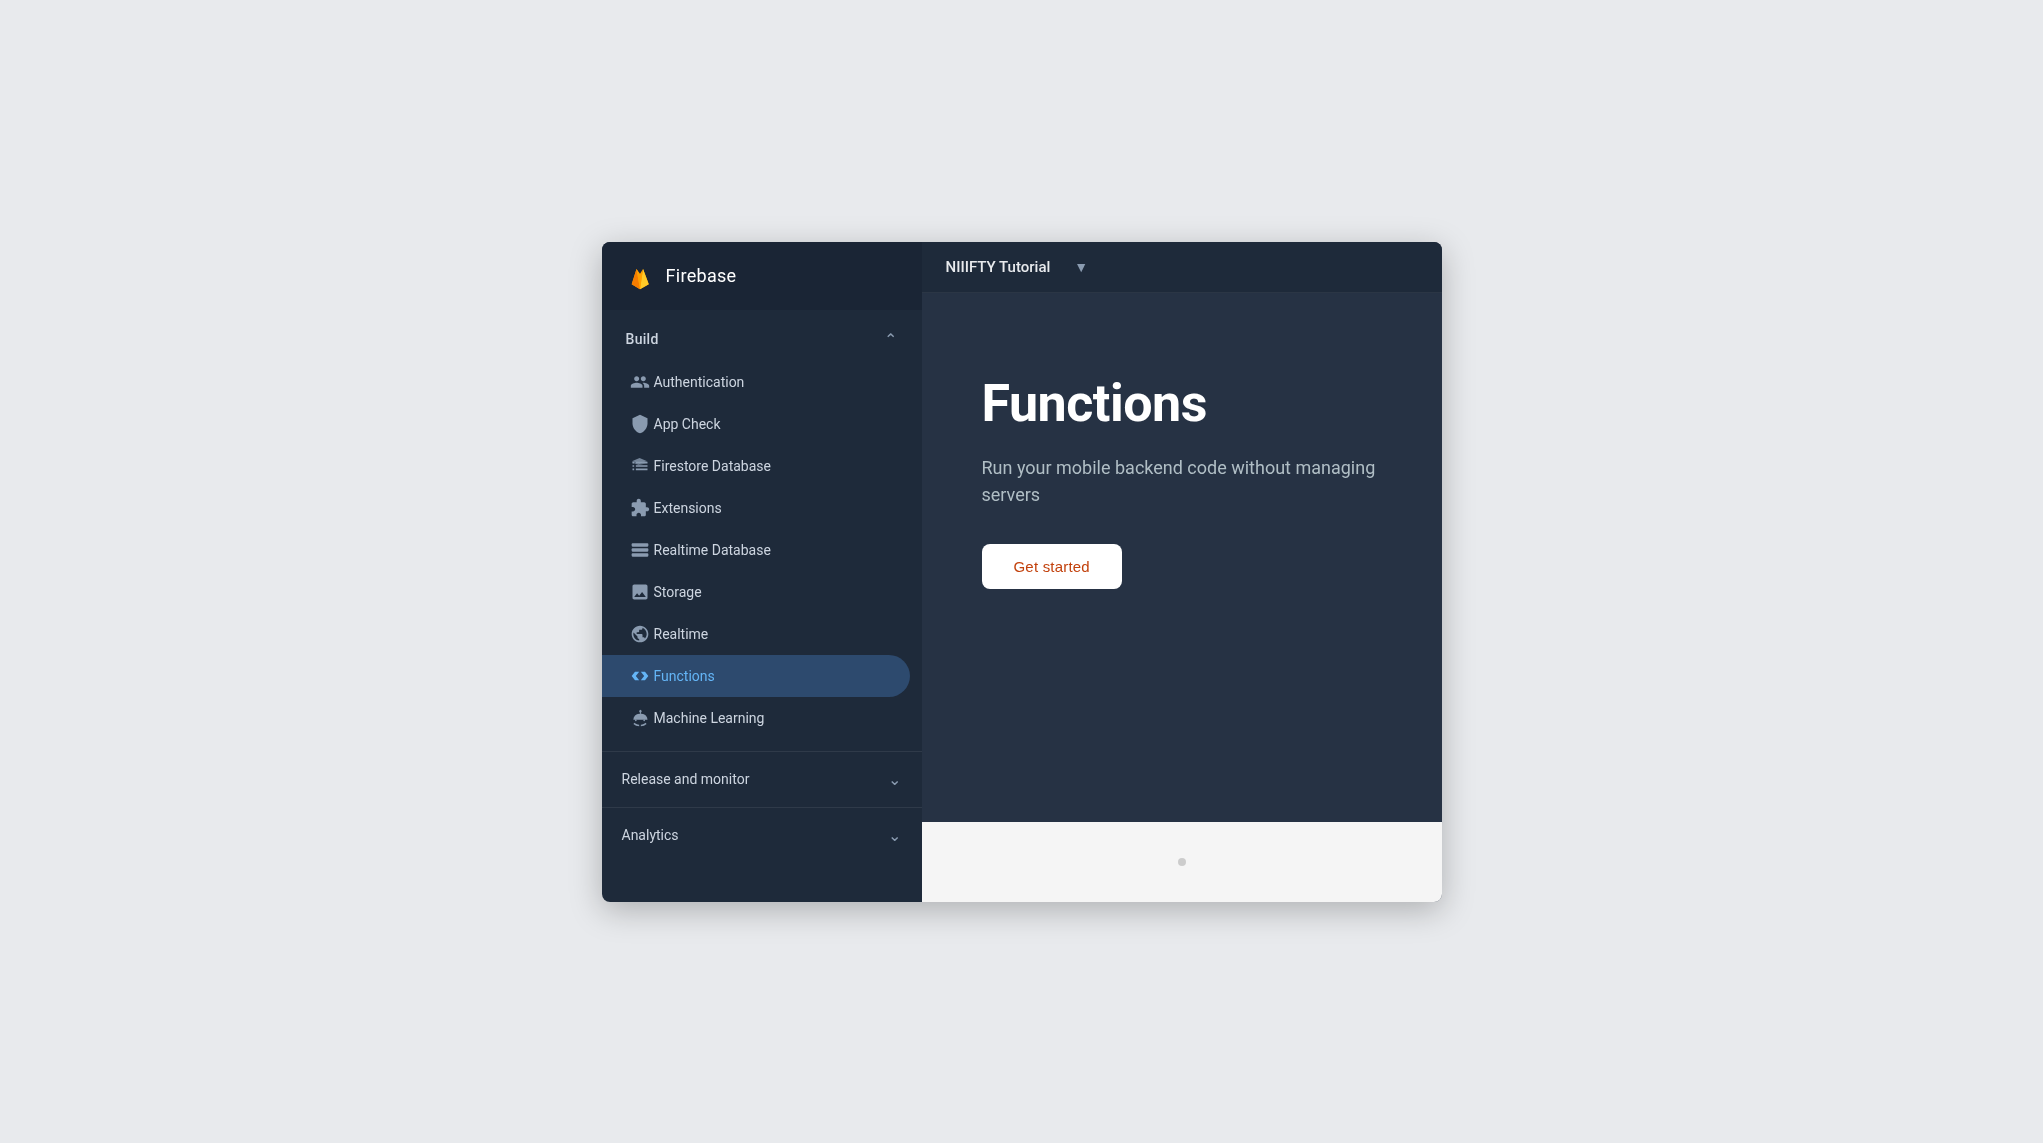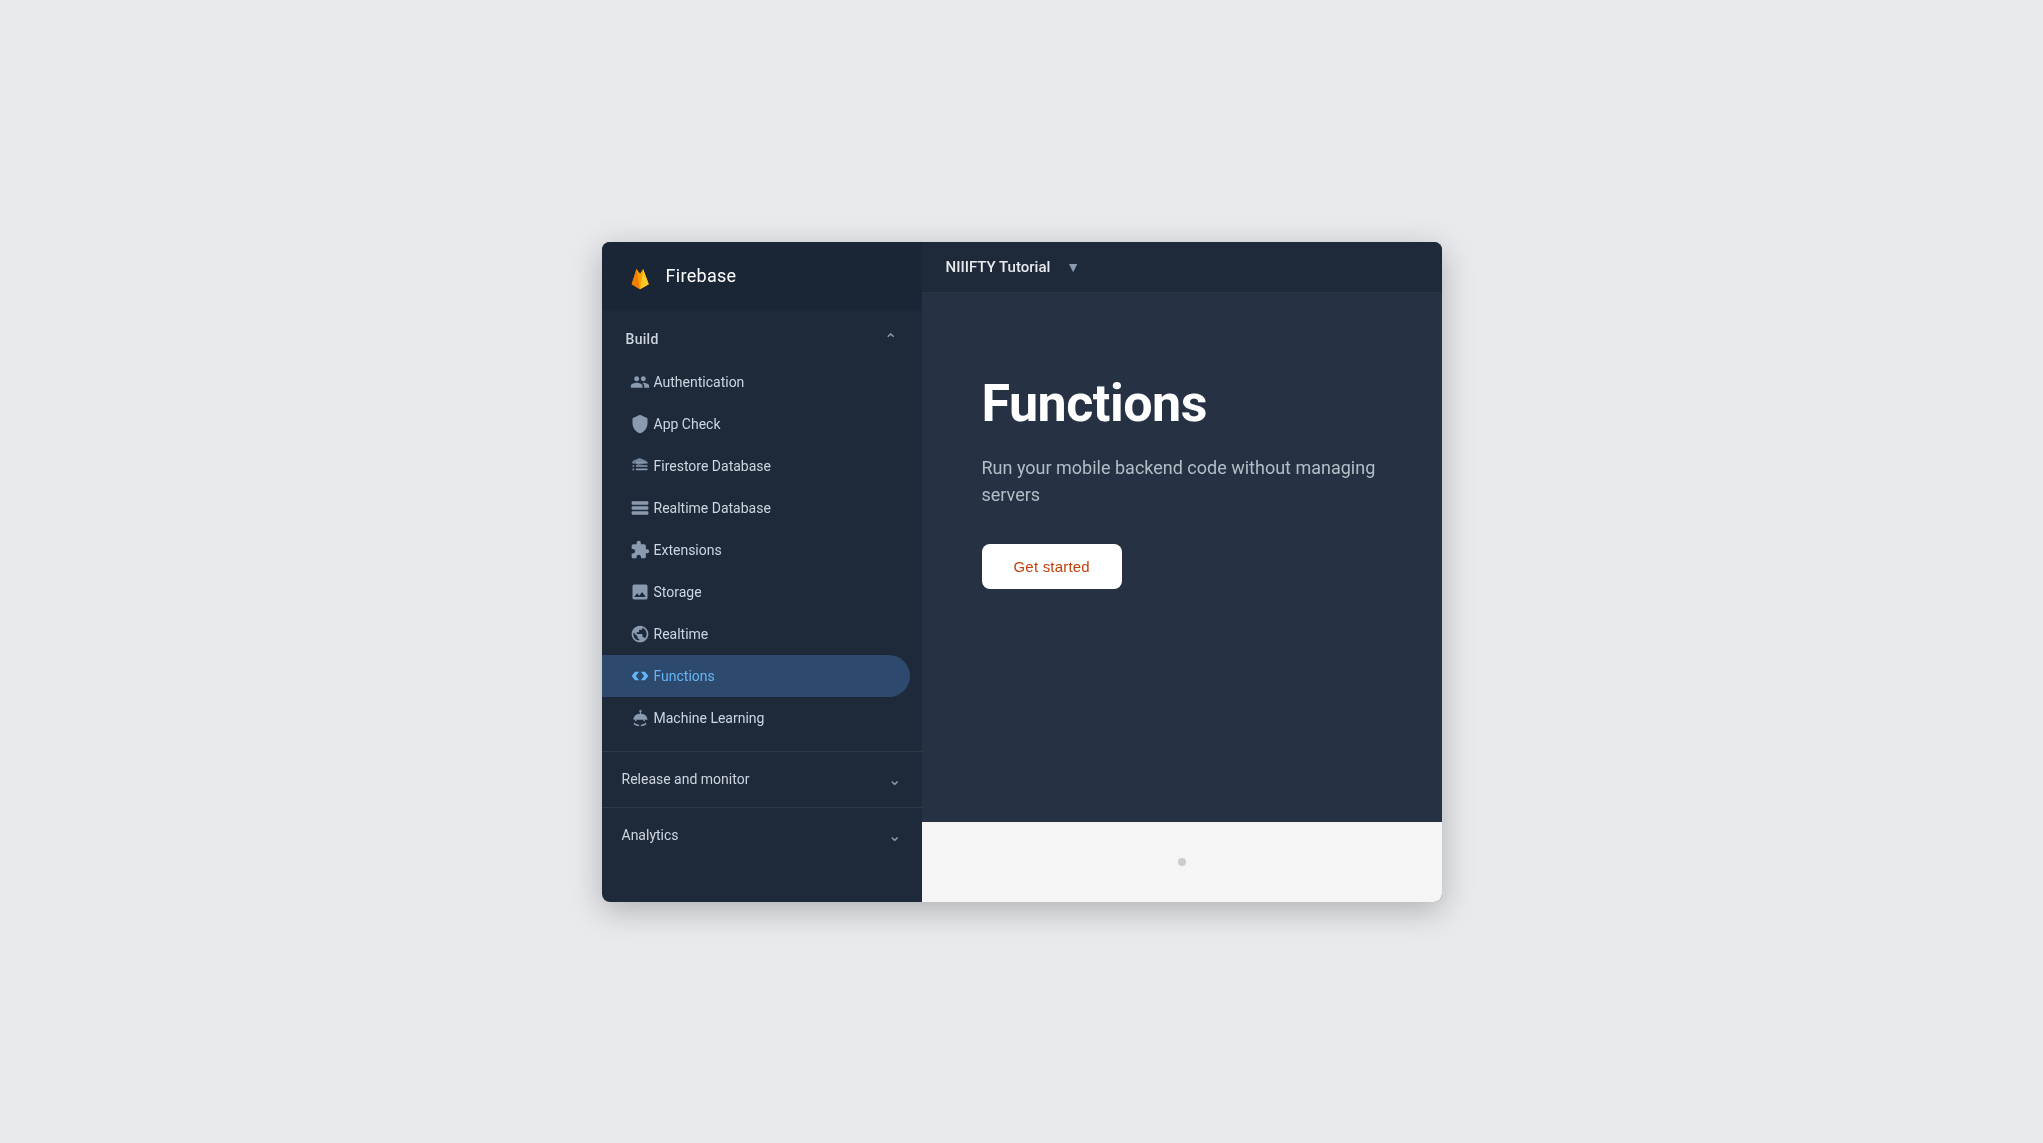--- a/index.html
+++ b/index.html
@@ -133,21 +133,21 @@
     .top-bar {
       display: flex;
       align-items: center;
       padding: 16px 24px;
       background: #1e2a3a;
       border-bottom: 1px solid rgba(255,255,255,0.06);
     }
     .project-selector {
       display: flex;
       align-items: center;
-      gap: 16px;
+      gap: 24px;
       cursor: pointer;
     }
     .project-name {
       color: #e8eaed;
       font-size: 15px;
       font-weight: 500;
     }
     .dropdown-arrow {
       color: #8a9bb0;
       font-size: 14px;
@@ -251,35 +251,35 @@
             <path d="M3 6v2l8.5 3.5V9.5z" opacity="0.6"></path>
             <path d="M20 6v2L11.5 11.5V9.5z" opacity="0.4"></path>
           </svg>
         </span>
         <span class="nav-item-label">Firestore Database</span>
       </div>
 
       <div class="nav-item">
         <span class="nav-icon">
           <svg width="20" height="20" viewBox="0 0 24 24" fill="currentColor">
+            <path d="M20.5 11H19V7c0-1.1-.9-2-2-2h-4V3.5C13 2.12 11.88 1 10.5 1S8 2.12 8 3.5V5H4c-1.1 0-1.99.9-1.99 2v3.8H3.5c1.49 0 2.7 1.21 2.7 2.7s-1.21 2.7-2.7 2.7H2V20c0 1.1.9 2 2 2h3.8v-1.5c0-1.49 1.21-2.7 2.7-2.7s2.7 1.21 2.7 2.7V22H17c1.1 0 2-.9 2-2v-4h1.5c1.38 0 2.5-1.12 2.5-2.5S21.88 11 20.5 11z"></path>
+          </svg>
+        </span>
+        <span class="nav-item-label">Extensions</span>
+      </div>
+
+      <div class="nav-item">
+        <span class="nav-icon">
+          <svg width="20" height="20" viewBox="0 0 24 24" fill="currentColor">
             <rect x="2" y="4" width="20" height="4" rx="1"></rect>
             <rect x="2" y="10" width="20" height="4" rx="1"></rect>
             <rect x="2" y="16" width="20" height="4" rx="1"></rect>
           </svg>
         </span>
         <span class="nav-item-label">Realtime Database</span>
-      </div>
-
-      <div class="nav-item">
-        <span class="nav-icon">
-          <svg width="20" height="20" viewBox="0 0 24 24" fill="currentColor">
-            <path d="M20.5 11H19V7c0-1.1-.9-2-2-2h-4V3.5C13 2.12 11.88 1 10.5 1S8 2.12 8 3.5V5H4c-1.1 0-1.99.9-1.99 2v3.8H3.5c1.49 0 2.7 1.21 2.7 2.7s-1.21 2.7-2.7 2.7H2V20c0 1.1.9 2 2 2h3.8v-1.5c0-1.49 1.21-2.7 2.7-2.7s2.7 1.21 2.7 2.7V22H17c1.1 0 2-.9 2-2v-4h1.5c1.38 0 2.5-1.12 2.5-2.5S21.88 11 20.5 11z"></path>
-          </svg>
-        </span>
-        <span class="nav-item-label">Extensions</span>
       </div>
 
       <div class="nav-item">
         <span class="nav-icon">
           <svg width="20" height="20" viewBox="0 0 24 24" fill="currentColor">
             <path d="M21 19V5c0-1.1-.9-2-2-2H5c-1.1 0-2 .9-2 2v14c0 1.1.9 2 2 2h14c1.1 0 2-.9 2-2zM8.5 13.5l2.5 3.01L14.5 12l4.5 6H5l3.5-4.5z"></path>
           </svg>
         </span>
         <span class="nav-item-label">Storage</span>
       </div>

